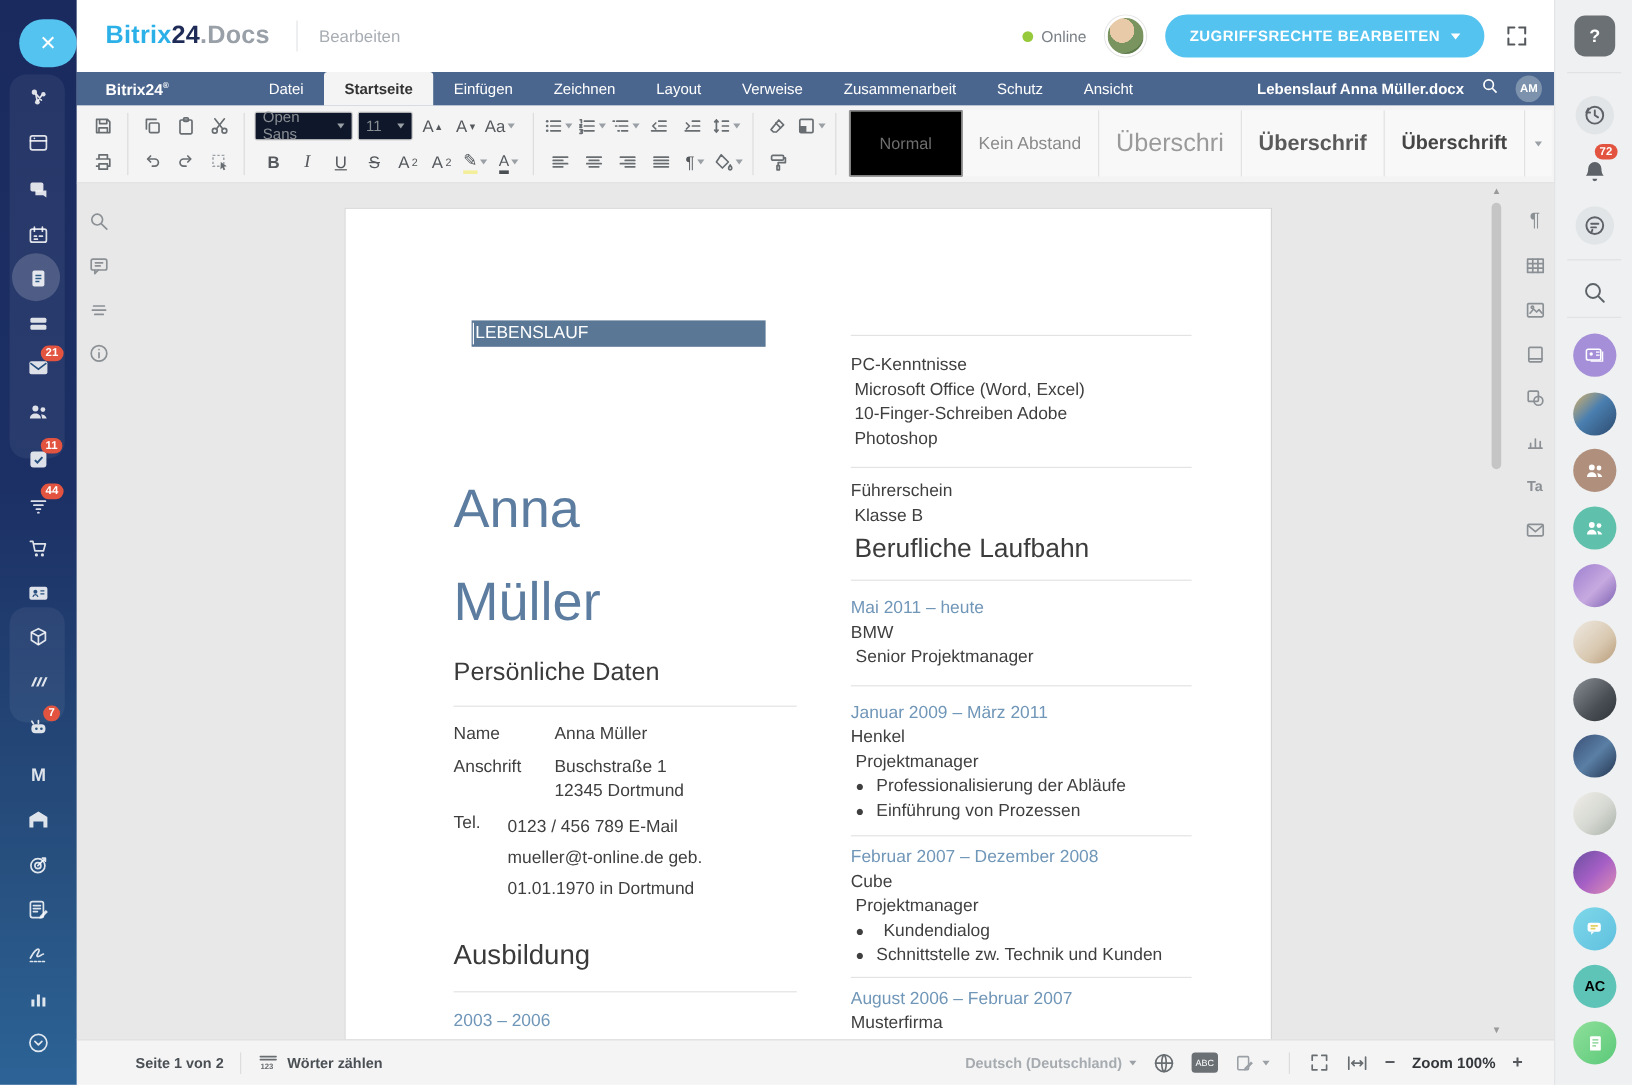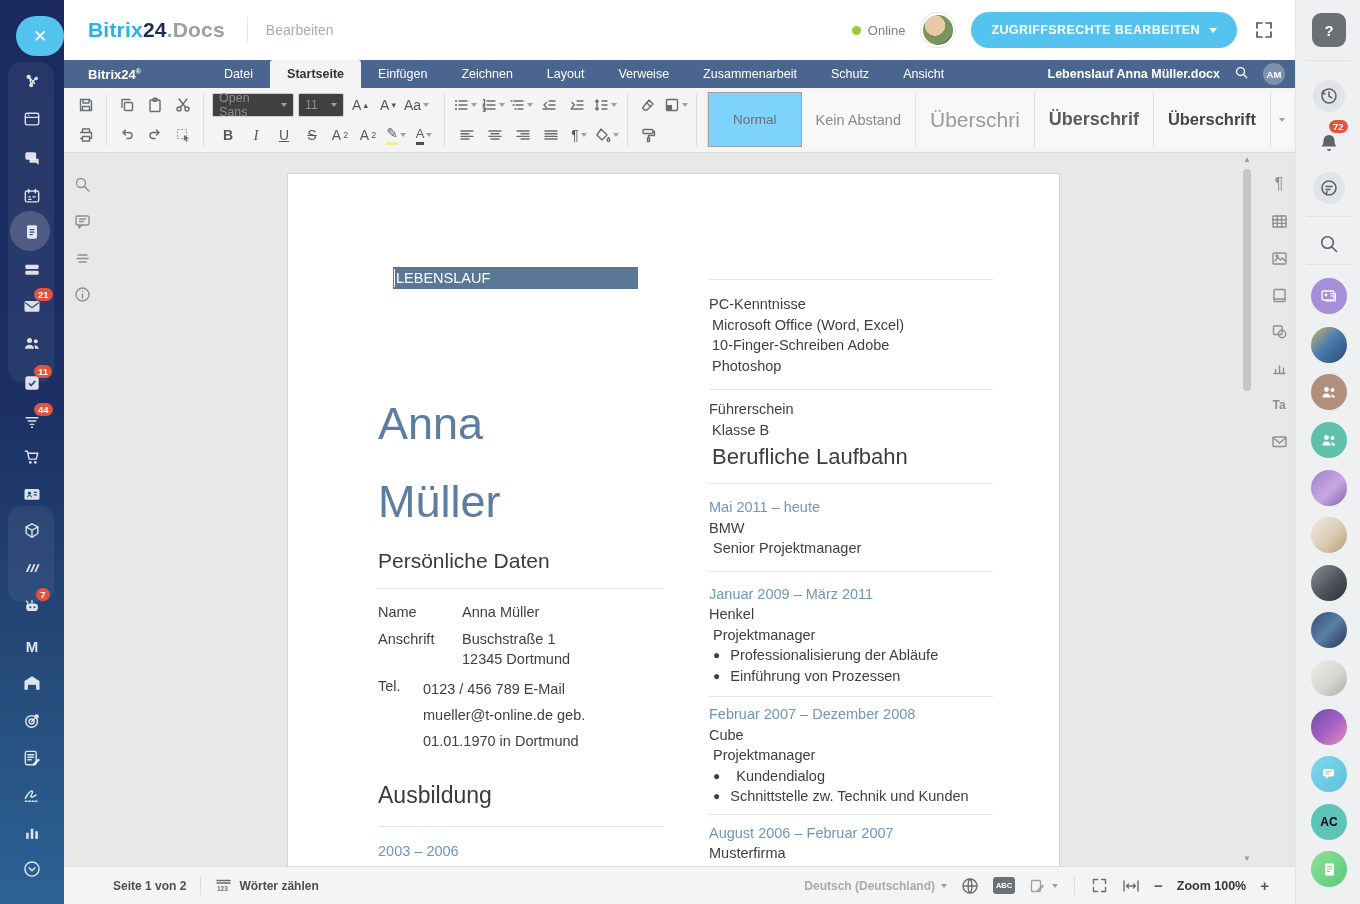--- a/index.html
+++ b/index.html
@@ -42,31 +42,31 @@
   .ms svg{width:15px;height:15px}
   
   #toolbar{left:64px;top:88px;width:1231px;height:65px;background:#f4f4f4;border-bottom:1px solid #d8d8d8;display:flex}
   .g{stroke:#686d71;fill:none;stroke-width:1.4;stroke-linecap:round;stroke-linejoin:round}
   .gf{fill:#686d71;stroke:none}
   .tb-col{display:flex;flex-direction:column;justify-content:center;gap:6px;padding:0 4px}
   .tb-row{display:flex;align-items:center;gap:4px;height:24px}
   .tbtn{min-width:24px;height:24px;display:flex;align-items:center;justify-content:center;cursor:pointer;color:#55595d;font-size:14px;gap:2px}
   .tbtn svg{width:16px;height:16px}
   .vsep{width:1px;background:#ddd;margin:6px 4px}
-  .combo{background:#404040;border:1px solid #cfcfcf;border-radius:2px;height:24px;display:flex;align-items:center;color:#8a8f94;font-size:12.5px;padding:0 6px;gap:8px;cursor:pointer}
+  .combo{background:#0f172a;border:1px solid #cfcfcf;border-radius:2px;height:24px;display:flex;align-items:center;color:#8a8f94;font-size:12.5px;padding:0 6px;gap:8px;cursor:pointer}
   .cchev{width:0;height:0;border-left:3.5px solid transparent;border-right:3.5px solid transparent;border-top:4px solid #9aa0a5}
   .boldb{font-weight:bold;font-size:14px}.italb{font-style:italic;font-family:"Liberation Serif",serif;font-size:15px}
   .undl{text-decoration:underline}.strk{text-decoration:line-through}
   sup,sub{font-size:9px}
   .hl-pen{border-bottom:3px solid #f3ee9a;padding-bottom:1px}
   .fc-a{border-bottom:3px solid #4a4f54;padding-bottom:1px;font-size:13px}
   
   #style-gallery{display:flex;align-items:stretch;margin:4px 0 5px 6px;background:#f8f8f8;border-left:1px solid #e2e2e2}
   .style-item{display:flex;align-items:center;justify-content:center;padding:0 14px;border-right:1px solid #e2e2e2;cursor:pointer;white-space:nowrap}
-  .st-normal{border:1px solid #a0a0a0;background:#7dd3fc;color:#6e6e6e;font-size:13.5px;padding:0 24px}
+  .st-normal{border:1px solid #a0a0a0;background:#000000;color:#6e6e6e;font-size:13.5px;padding:0 24px}
   .st-nospace{color:#8a8a8a;font-size:14.5px}
   .st-h1{color:#9a9a9a;font-size:21px}
   .st-h2{color:#5a5a5a;font-size:18px;font-weight:bold}
   .st-h3{color:#454545;font-size:16.5px;font-weight:bold}
   .gal-chev{display:flex;align-items:center;padding:0 8px;cursor:pointer;color:#9aa0a5}
   
   #workspace{left:64px;top:153px;width:1231px;height:713px;background:#e8e8e8;overflow:hidden}
   .strip-ic{position:absolute;width:22px;height:22px;display:flex;align-items:center;justify-content:center;cursor:pointer;color:#8b9095;font-size:15px}
   .strip-ic svg{width:17px;height:17px}
   .sg{stroke:#8b9095;fill:none;stroke-width:1.4;stroke-linecap:round;stroke-linejoin:round}
@@ -89,21 +89,21 @@
   .plabel{width:84px;flex:none}
   .bullet-row{display:flex;gap:10px;padding-left:4px}
   .bullet-dot{font-size:12px;line-height:20.5px}
   .career-h{color:#3c3c3c;font-size:22px;font-weight:400}
   
   #status-bar{left:64px;top:866px;width:1231px;height:38px;background:#f4f4f4;border-top:1px solid #dcdcdc;display:flex;align-items:center;font-size:12px;color:#4a4f54}
   .sb-item{display:flex;align-items:center;gap:7px;cursor:pointer;font-weight:bold}
   .sb-sep{width:1px;height:18px;background:#ddd;margin:0 14px}
   .sb-right{margin-left:auto;display:flex;align-items:center;gap:14px;margin-right:26px}
   .lang{color:#a6abb0;font-weight:bold;display:flex;gap:6px;align-items:center;cursor:pointer}
-  .abc-badge{background:#6b7075;border-radius:3px;color:#fff;font-size:7.5px;font-weight:bold;width:22px;height:17px;display:flex;align-items:center;justify-content:center;cursor:pointer}
+  .abc-badge{background:#6b7075;border-radius:3px;color:#fff;font-size:7.5px;font-weight:normal;width:22px;height:17px;display:flex;align-items:center;justify-content:center;cursor:pointer}
   .zoom-label{font-weight:bold;color:#33373b;font-size:12.5px}
   .zbtn{font-size:15px;color:#55595d;cursor:pointer;font-weight:bold}
   
   #right-rail{right:0;top:0;width:65px;height:904px;background:#eef0f1;border-left:1px solid #e2e4e6}
   .rr-item{position:absolute;left:17px;width:32px;height:32px;display:flex;align-items:center;justify-content:center;cursor:pointer}
   .rr-circle{border-radius:50%;background:#e2e5e7}
   .help-sq{background:#6b7075;border-radius:9px;color:#fff;font-size:15px;font-weight:bold;width:34px;height:34px;left:16px}
   .rr-div{position:absolute;left:10px;width:45px;border-top:1px solid #e0e2e4}
   .av{position:absolute;left:15px;width:36px;height:36px;border-radius:50%;cursor:pointer;display:flex;align-items:center;justify-content:center;color:#000000;font-size:12px;font-weight:bold;overflow:hidden}
   .rg{stroke:#5d6268;fill:none;stroke-width:1.6;stroke-linecap:round;stroke-linejoin:round}

